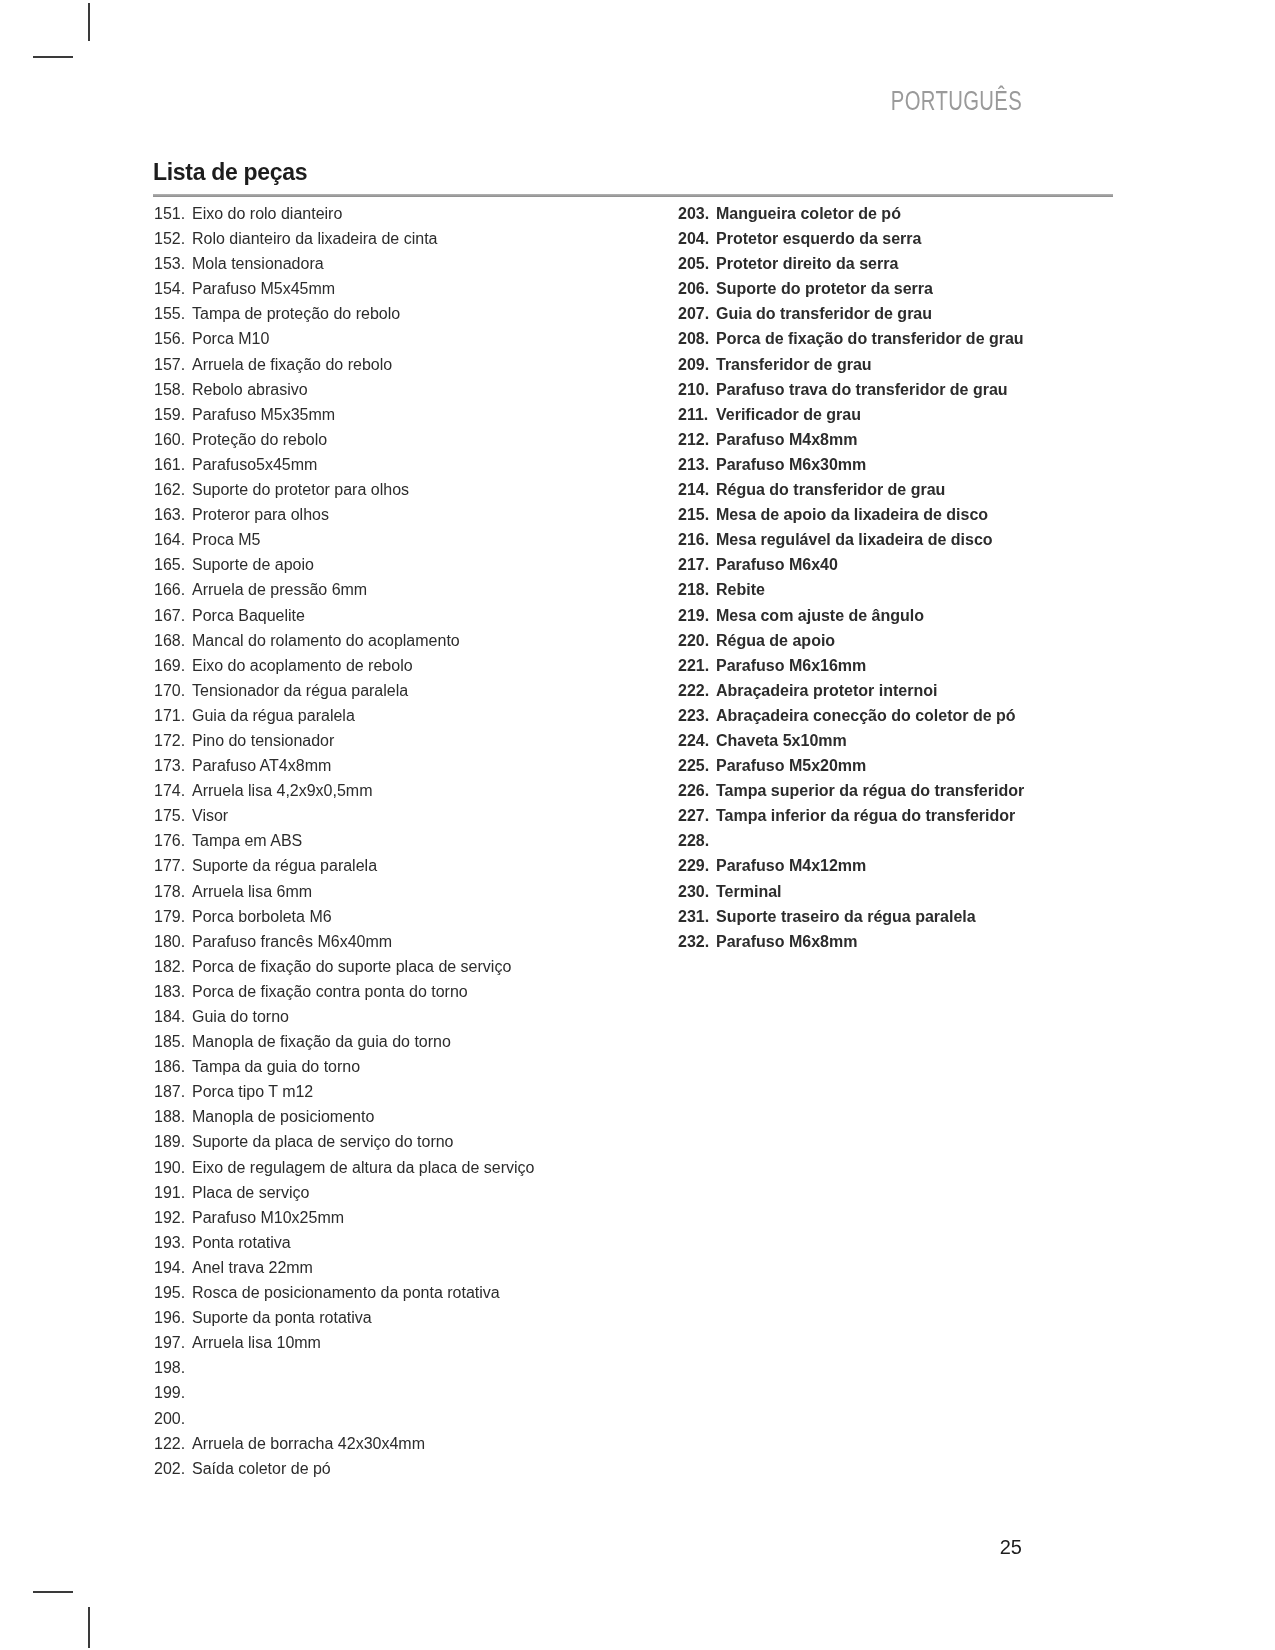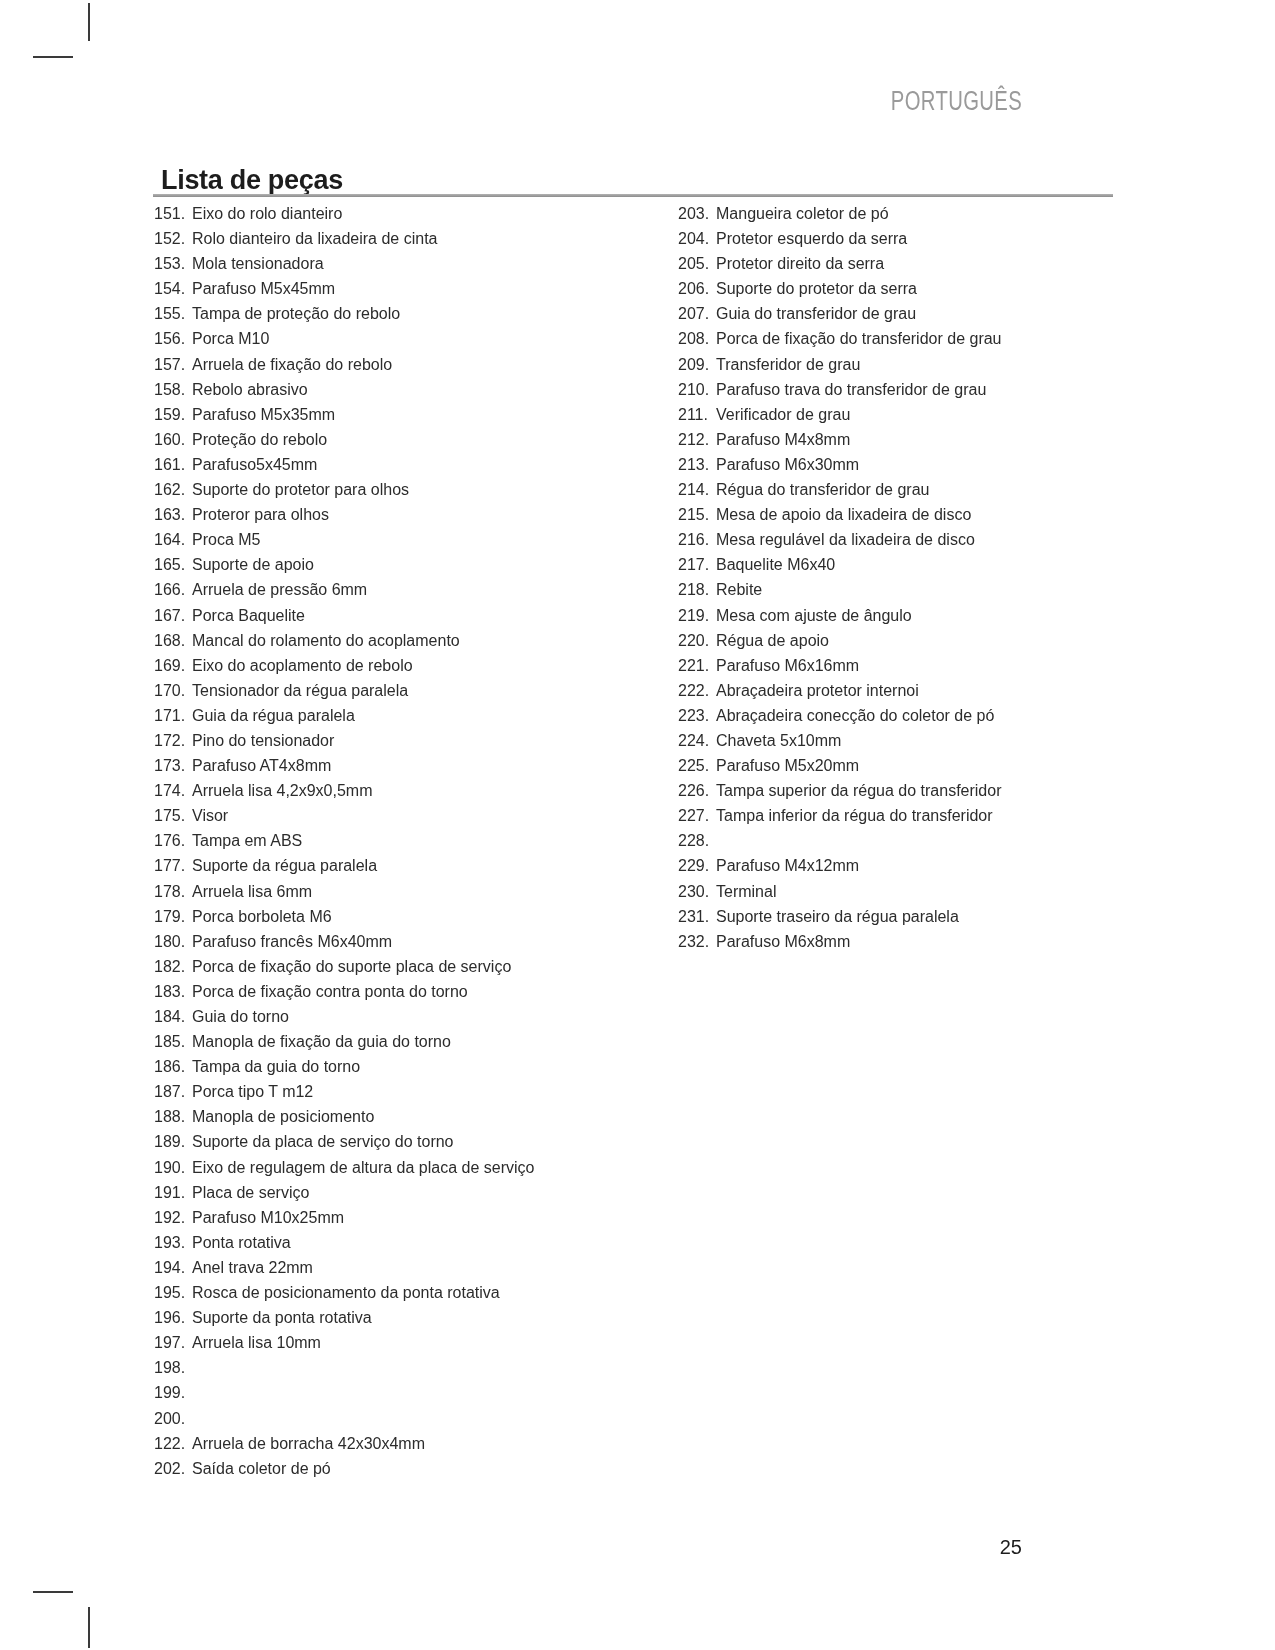--- a/index.html
+++ b/index.html
@@ -33,22 +33,22 @@
     color:#9a9a9a;
     transform:scaleX(0.75);
     transform-origin:100% 50%;
     letter-spacing:0.5px;
     white-space:nowrap;
   }
   .title{
     position:absolute;
     left:153px;
     top:157px;
-    margin:8px;
-    font-size:27px;
+    margin:0;
+    font-size:23px;
     line-height:30px;
     font-weight:bold;
     letter-spacing:-0.3px;
     color:#1d1d1d;
   }
   .rule{
     position:absolute;
     left:153px;
     top:194px;
     width:960px;
@@ -56,21 +56,21 @@
     background:linear-gradient(#b3b3b3,#8c8c8c);
   }
   .col{
     position:absolute;
     top:201px;
     font-size:16px;
     line-height:25.1px;
     color:#2c2c2c;
   }
   .col-left{left:154px;width:510px;}
-  .col-right{left:678px;width:510px;}
+  .col-right{left:678px;width:510px;font-weight:bold;}
   .row{display:flex;white-space:nowrap;}
   .row .num{flex:0 0 38px;width:38px;}
   .row .label{flex:0 0 auto;}
   .pagenum{
     position:absolute;
     top:1536px;
     right:127px;
     font-size:20px;
     font-weight:normal;
     color:#1d1d1d;
@@ -353,21 +353,21 @@
       <div class="row">
         <span class="num">215.</span>
         <span class="label">Mesa de apoio da lixadeira de disco</span>
       </div>
       <div class="row">
         <span class="num">216.</span>
         <span class="label">Mesa regulável da lixadeira de disco</span>
       </div>
       <div class="row">
         <span class="num">217.</span>
-        <span class="label">Baquelite M6x40</span>
+        <span class="label">Parafuso M6x40</span>
       </div>
       <div class="row">
         <span class="num">218.</span>
         <span class="label">Rebite</span>
       </div>
       <div class="row">
         <span class="num">219.</span>
         <span class="label">Mesa com ajuste de ângulo</span>
       </div>
       <div class="row">

